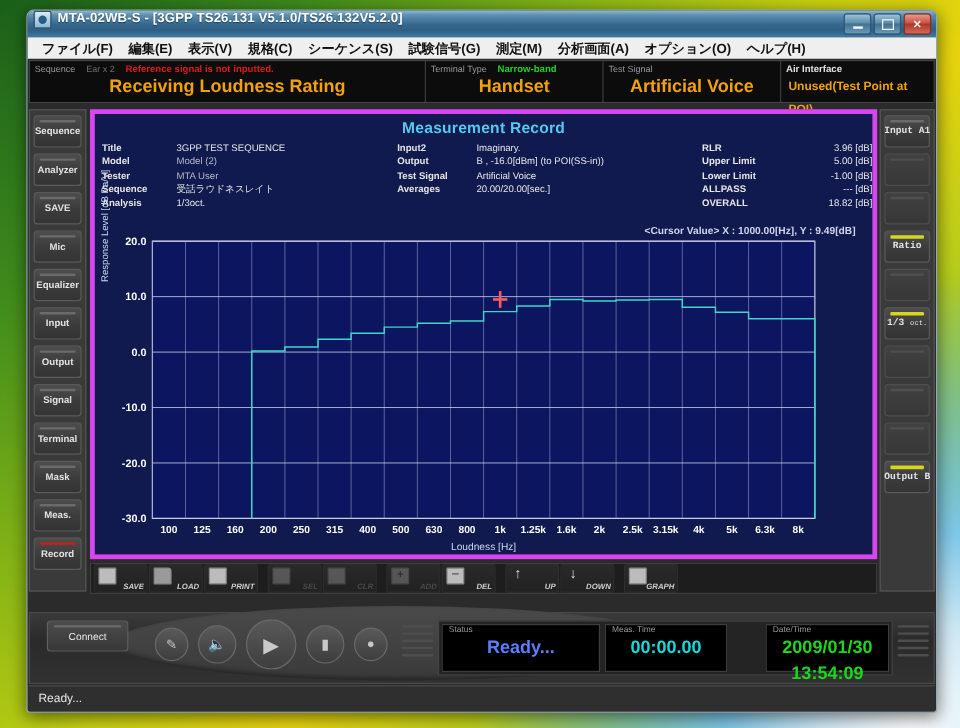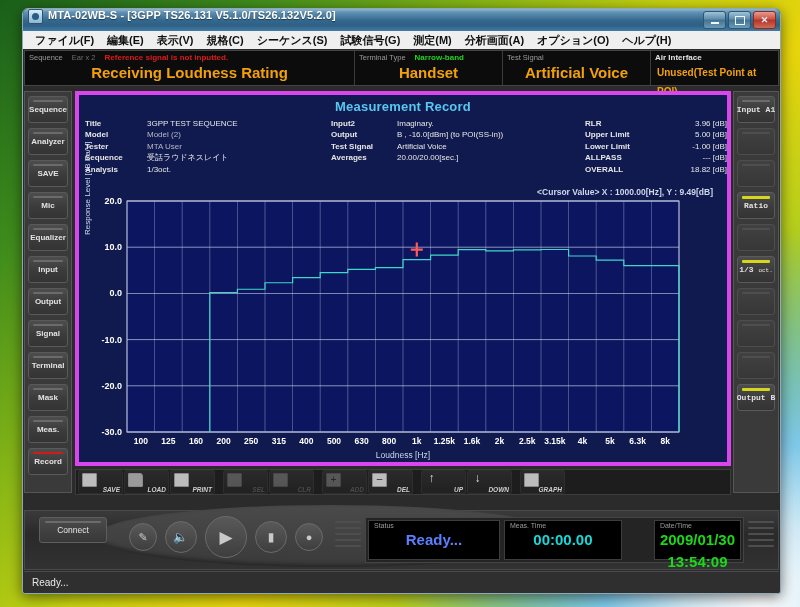--- a/index.html
+++ b/index.html
@@ -115,21 +115,21 @@
     border:1px solid #6a6a6a;display:flex;align-items:center;justify-content:center;color:#c9c9c9;}
   .rb.s{width:26px;height:26px;font-size:11px;}
   .rb.m{width:30px;height:30px;font-size:12px;}
   .rb.l{width:40px;height:40px;font-size:17px;}
   .readouts{position:absolute;left:340px;top:6px;right:34px;height:46px;display:flex;gap:4px;
     background:#242424;border:1px solid #444;box-sizing:border-box;padding:2px;}
   .ro{background:#000;border:1px solid #3d3d3d;padding:1px 5px;box-sizing:border-box;}
   .ro .lbl{font-size:7px;color:#9b9b9b;}
   .ro .val{font-size:15px;font-weight:bold;line-height:22px;text-align:center;}
   .ro.status{width:132px;} .ro.status .val{color:#5c7fff;}
-  .ro.time{width:118px;} .ro.time .val{color:#17d9d9;}
+  .ro.time{width:102px;} .ro.time .val{color:#17d9d9;}
   .ro.dt{flex:1;margin-left:28px;} .ro.dt .val{color:#19d919;}
   .grill{position:absolute;top:10px;width:26px;height:34px;}
   .grill i{display:block;height:2px;background:#4e4e4e;margin-bottom:4px;border-radius:1px;}
   
   .statusbar{position:absolute;left:1px;right:1px;bottom:0;height:21px;background:#2f2f2f;
     border-top:1px solid #4b4b4b;display:flex;align-items:center;padding-left:8px;}
   .statusbar span{font-size:10px;color:#e8e8e8;}
 </style>
 </head>
 <body>

